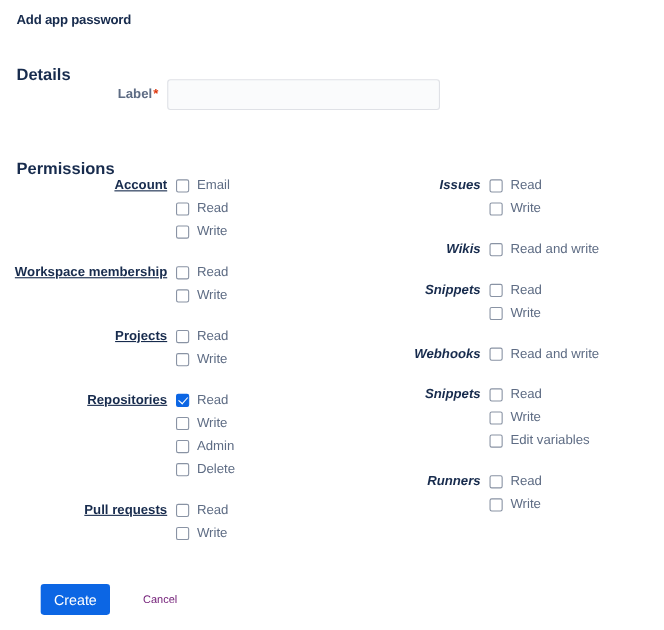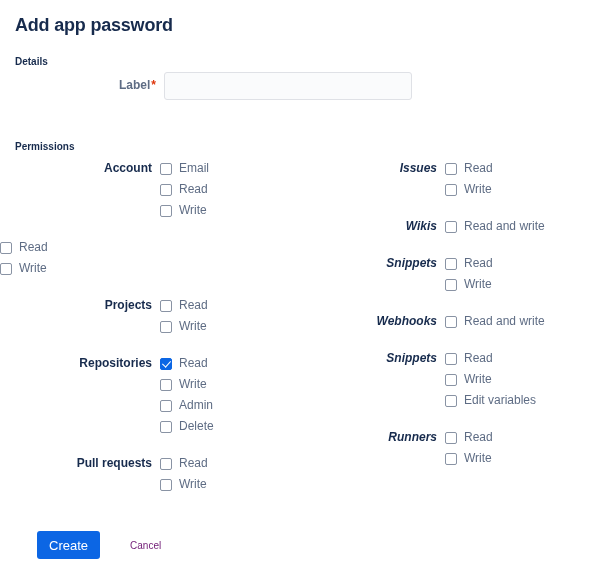--- a/index.html
+++ b/index.html
@@ -13,44 +13,43 @@
   #page {
     position: relative;
     width: 604px; height: 573px;
     overflow: hidden;
     background: #ffffff;
   }
 
   .page-title {
     position: absolute;
     left: 15px; top: 3px;
-    font-size: 18px;
+    font-size: 12px;
     font-weight: bold;
     color: #172B4D;
     letter-spacing: -0.2px;
   }
 
   .section-heading {
     position: absolute;
     left: 15px;
-    font-size: 10px;
+    font-size: 15px;
     font-weight: bold;
     color: #172B4D;
   }
   .section-details { top: 48px; }
   .section-permissions { top: 133px; }
 
   
   .field-row {
     position: absolute;
     left: 0; top: 72px;
     width: 420px;
     display: flex;
     align-items: flex-start;
-    margin-left: 12px;
   }
   .field-label {
     width: 152px;
     text-align: right;
     padding-right: 8px;
     padding-top: 5px;
     font-size: 12px;
     font-weight: bold;
     color: #5E6C84;
     line-height: 16px;
@@ -87,20 +86,21 @@
   .perm-col-right { left: 285px; width: 319px; }
 
   .perm-group {
     display: flex;
     align-items: flex-start;
     margin-bottom: 16px;
   }
   .perm-col-left .perm-group-label {
     width: 160px;
     padding-right: 8px;
+    text-decoration: underline;
   }
   .perm-col-right .perm-group-label {
     width: 160px;
     padding-right: 8px;
     font-style: italic;
   }
   .perm-group-label {
     text-align: right;
     font-size: 12px;
     font-weight: bold;
@@ -208,20 +208,21 @@
               <input type="checkbox" class="cb" style="">
               <span class="perm-option-label">Read</span>
             </label>
             <label class="perm-option">
               <input type="checkbox" class="cb" style="">
               <span class="perm-option-label">Write</span>
             </label>
           </div>
         </div>
         <div class="perm-group">
+          <div class="perm-group-label">Workspace membership</div>
           <div class="perm-options">
             <label class="perm-option">
               <input type="checkbox" class="cb" style="">
               <span class="perm-option-label">Read</span>
             </label>
             <label class="perm-option">
               <input type="checkbox" class="cb" style="">
               <span class="perm-option-label">Write</span>
             </label>
           </div>

